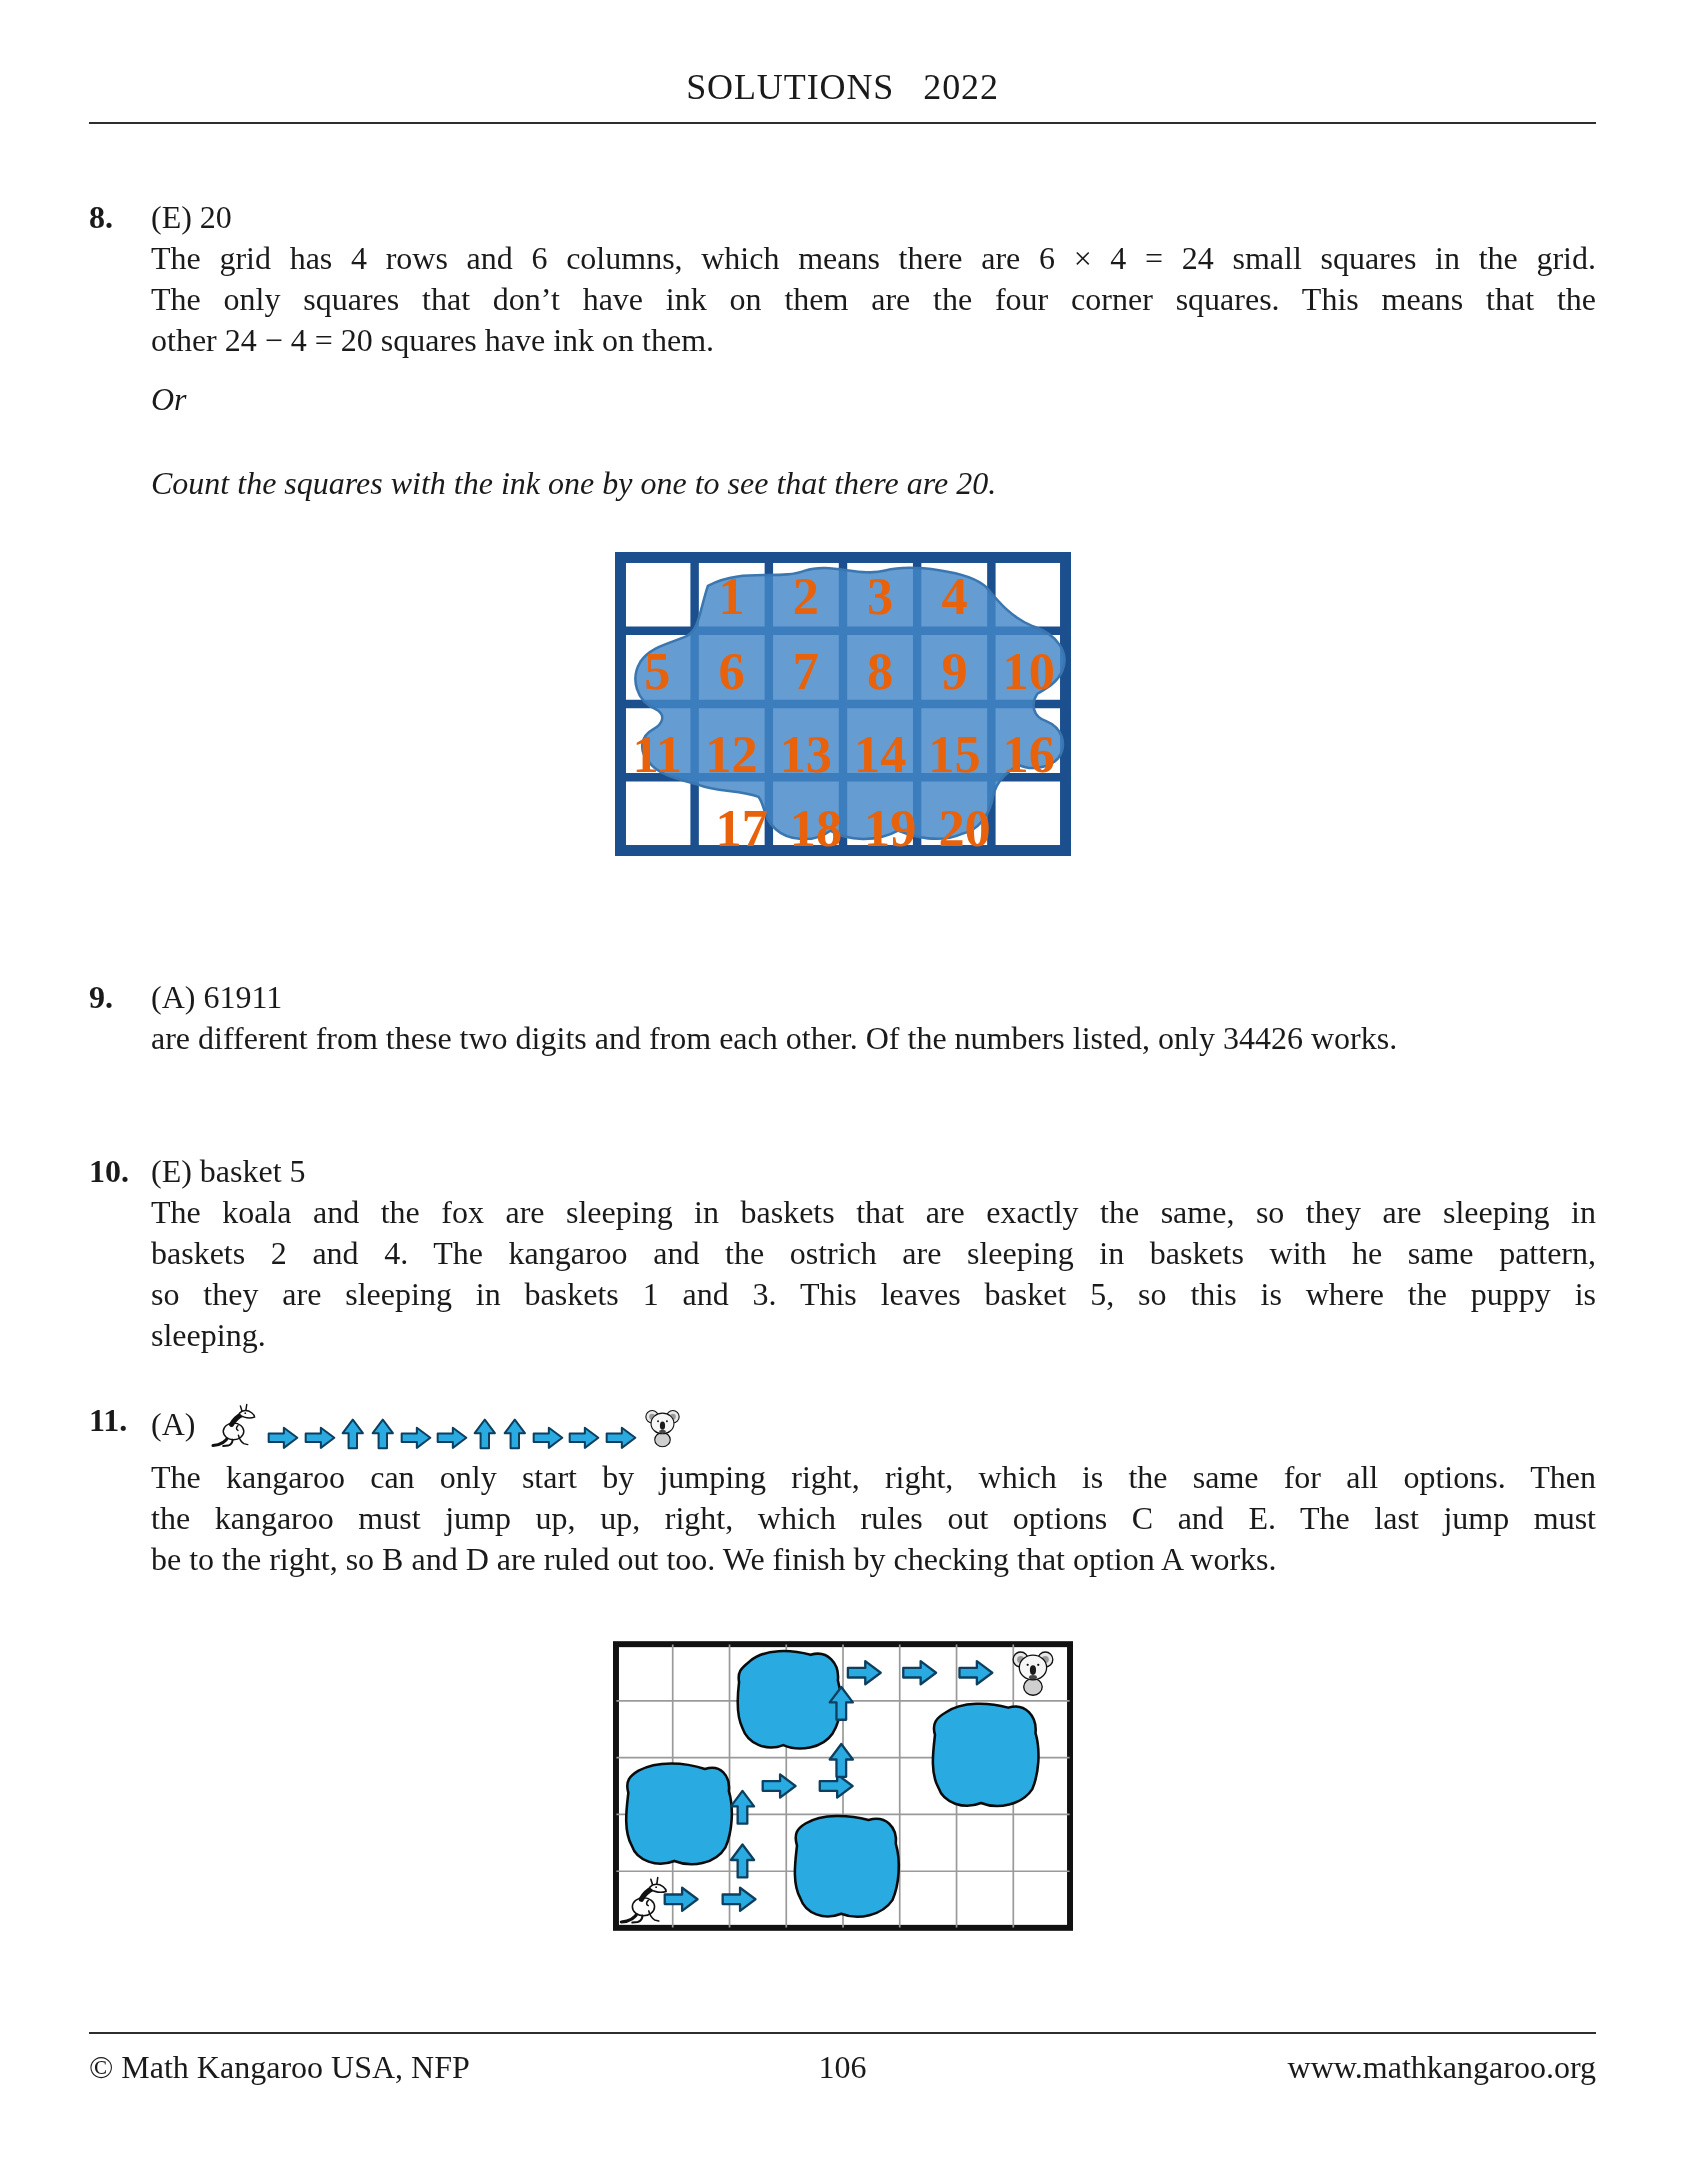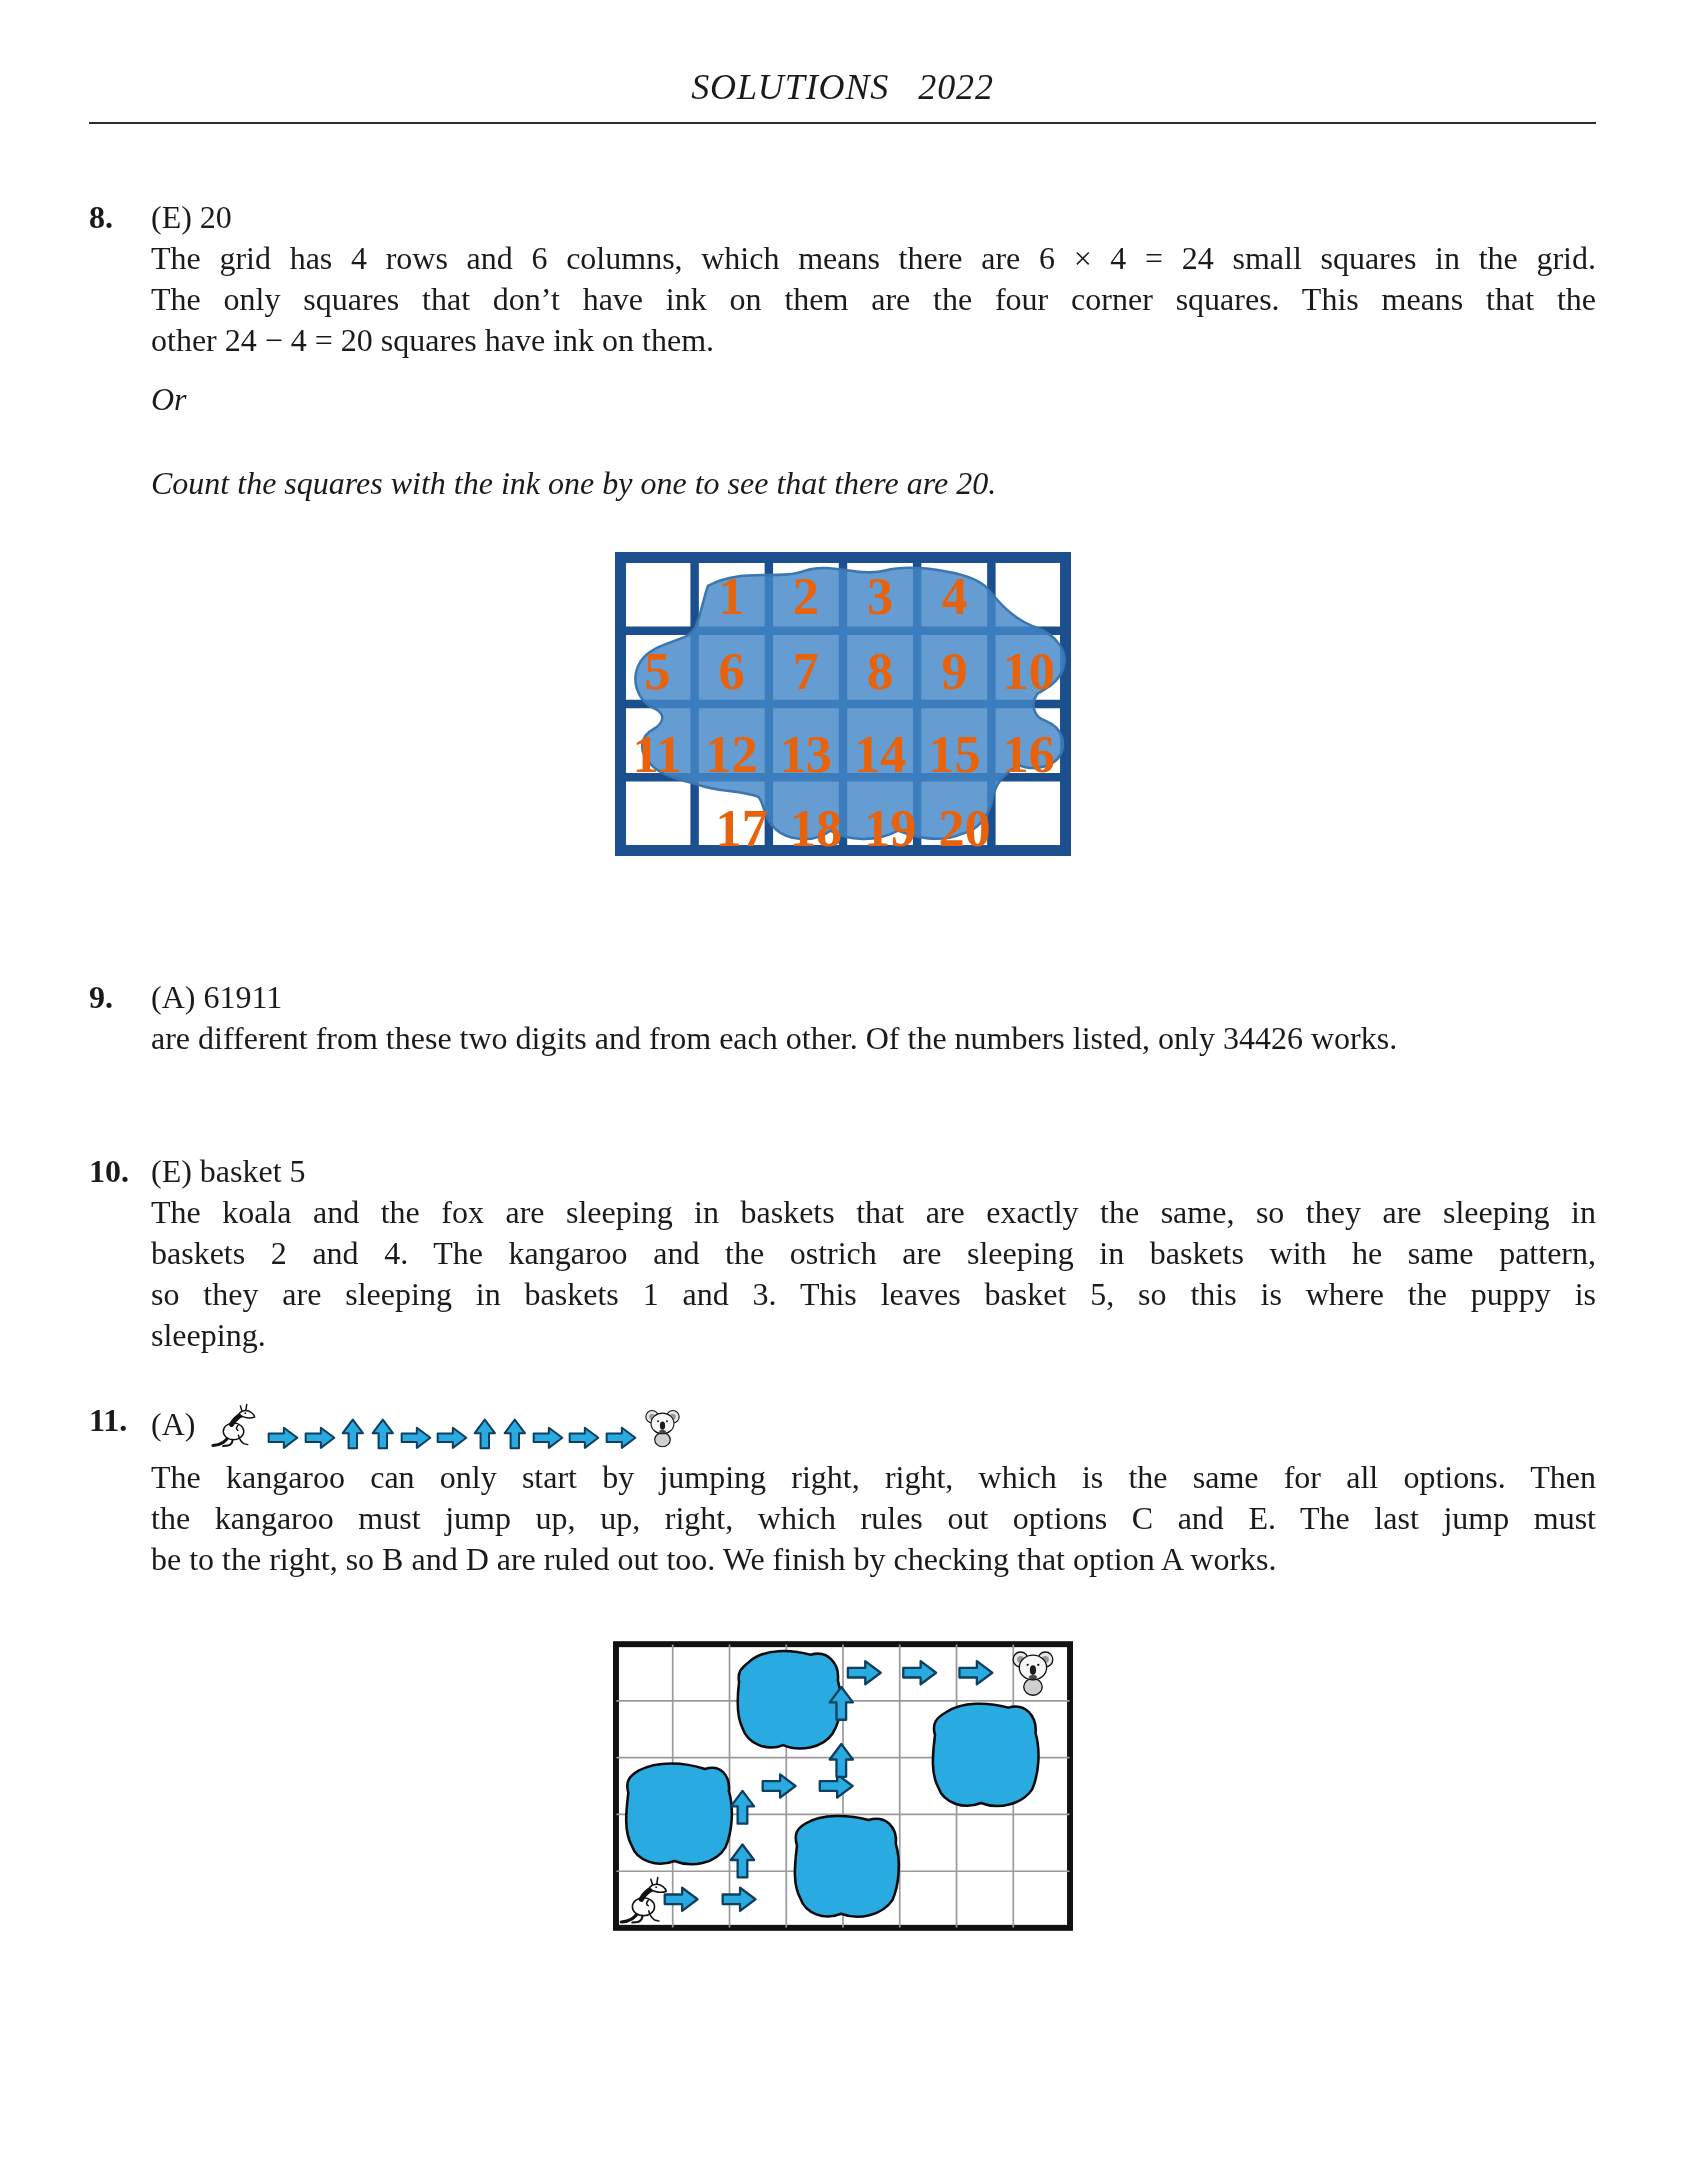--- a/index.html
+++ b/index.html
@@ -1,21 +1,21 @@
 <!DOCTYPE html>
 <html style="font-size:13.6px"><head>
 <meta charset="utf-8">
 <style>
   * { margin:0; padding:0; box-sizing:border-box; }
   body { width:1685px; height:2181px; background:#ffffff; overflow:hidden;
          font-family:"Liberation Serif","DejaVu Serif",serif; color:#1a1a1a; }
   .page { position:relative; width:1685px; height:2181px; background:#fff; }
   .content { padding:0 89px; }
   .hdr { padding-top:66px; display:flex; justify-content:center; align-items:baseline; gap:29px;
-         font-size:36px; letter-spacing:0.9px;font-style:italic; }
+         font-size:36px; letter-spacing:0.9px; }
   .rule { border:none; border-top:2.6px solid #2e2e2e; margin-top:13.6px; }
   .problem { display:flex; font-size:32px; line-height:41px; }
   .pnum { flex:0 0 62px; font-weight:bold; }
   .pbody { flex:1 1 auto; min-width:0; }
   .jline { text-align:justify; text-align-last:justify; }
   .lline { text-align:left; }
   .or-para { margin-top:18px; font-style:italic; }
   .count-para { margin-top:43px;font-style:italic; }
   #p8 { margin-top:73px; }
   #p9 { margin-top:121px; }
@@ -263,14 +263,22 @@
           <use href="#arr-r" x="338" y="20" width="44" height="34"></use>
           <use href="#arr-r" x="404" y="20" width="44" height="34"></use>
         </g>
         <use href="#kangaroo-sym" x="6" y="272" width="62" height="62"></use>
         <use href="#koala-sym" x="467" y="8" width="52" height="57"></use>
       </svg>
     </div>
 
   </div>
 
+  <div class="footer">
+    <hr class="rule" style="margin-top:0">
+    <div class="footrow">
+      <span class="fleft">© Math Kangaroo USA, NFP</span>
+      <span class="fmid">106</span>
+      <span class="fright">www.mathkangaroo.org</span>
+    </div>
+  </div>
 </div>
 
 
 </body></html>

